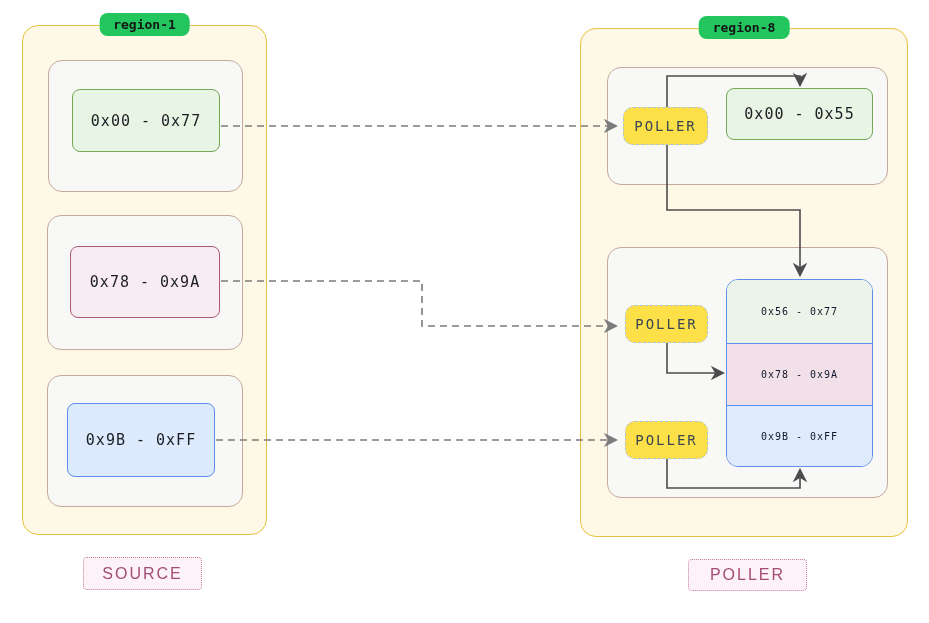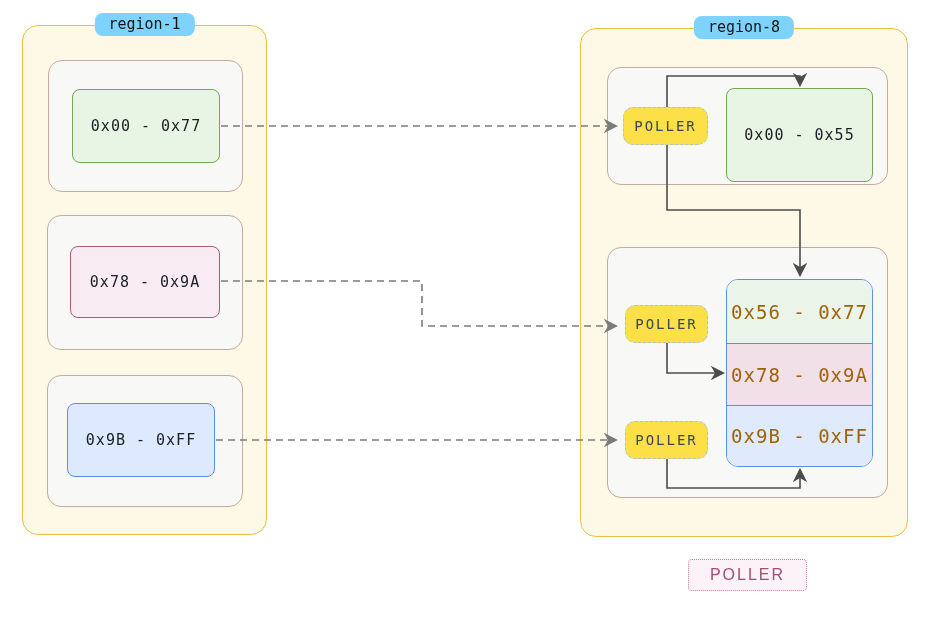--- a/index.html
+++ b/index.html
@@ -7,22 +7,22 @@
     position:relative;width:929px;height:623px;background:#ffffff;
     font-family:"DejaVu Sans Mono","Liberation Mono",monospace;
     overflow:hidden;
   }
   .abs{position:absolute;box-sizing:border-box;}
   .region{
     background:#fef9e6;border:1.6px solid #e7c13f;border-radius:16px;
   }
   .region-pill{
     position:absolute;top:-13px;left:50%;transform:translateX(-50%);
-    background:#7dd3fc;border-radius:8px;padding:2px 14px;
-    font-size:15px;font-weight:normal;color:#141414;white-space:nowrap;
+    background:#22c55e;border-radius:8px;padding:2px 14px;
+    font-size:13px;font-weight:bold;color:#141414;white-space:nowrap;
     line-height:19px;
   }
   .subbox{
     background:#f8f8f6;border:1.3px solid #c5aa9d;border-radius:14px;
   }
   .membox{
     display:flex;align-items:center;justify-content:center;
     font-size:15px;letter-spacing:1px;color:#1b1f23;border-radius:8px;
     white-space:nowrap;
   }
@@ -33,21 +33,21 @@
     display:flex;align-items:center;justify-content:center;
     background:#fde047;border:1.5px dashed #a9c3da;border-radius:10px;
     font-size:14px;letter-spacing:2px;color:#3a4654;
   }
   .stacked{
     border:1.5px solid #5c8fe8;border-radius:12px;overflow:hidden;
     display:flex;flex-direction:column;
   }
   .seg{
     display:flex;align-items:center;justify-content:center;
-    font-size:19px;letter-spacing:1px;color:#a16207;white-space:nowrap;
+    font-size:10px;letter-spacing:1px;color:#0f172a;white-space:nowrap;
   }
   .seg.green{background:#eaf4e9;height:63px;}
   .seg.pink{background:#f2e0e9;height:61px;border-top:1.5px solid #5c8fe8;border-bottom:1.5px solid #5c8fe8;}
   .seg.blue{background:#dfeafc;flex:1;}
   .badge{
     display:flex;align-items:center;justify-content:center;
     background:#fcf2f7;border:1.7px dotted #c97f9e;border-radius:4px;
     font-family:"Liberation Sans",sans-serif;
     font-size:16px;letter-spacing:2px;color:#a34d74;white-space:nowrap;
   }
@@ -58,37 +58,38 @@
 </head>
 <body>
 
 <div class="canvas">
 
   <div class="abs region" style="left:22px;top:25px;width:245px;height:510px;">
     <div class="region-pill">region-1</div>
   </div>
 
   <div class="abs subbox" style="left:48px;top:60px;width:195px;height:132px;"></div>
-  <div class="abs membox green" style="left:72px;top:89px;width:148px;height:74px;">0x00 - 0x77</div>
+  <div class="abs membox green" style="left:72px;top:89px;width:148px;height:63px;">0x00 - 0x77</div>
 
   <div class="abs subbox" style="left:47px;top:215px;width:196px;height:135px;"></div>
   <div class="abs membox pink" style="left:70px;top:246px;width:150px;height:72px;">0x78 - 0x9A</div>
 
   <div class="abs subbox" style="left:47px;top:375px;width:196px;height:132px;"></div>
   <div class="abs membox blue" style="left:67px;top:403px;width:148px;height:74px;">0x9B - 0xFF</div>
 
+  <div class="abs badge" style="left:83px;top:557px;width:119px;height:33px;">SOURCE</div>
 
   <div class="abs region" style="left:580px;top:28px;width:328px;height:509px;">
     <div class="region-pill">region-8</div>
   </div>
 
   <div class="abs subbox" style="left:607px;top:67px;width:281px;height:118px;"></div>
   <div class="abs subbox" style="left:607px;top:247px;width:281px;height:251px;"></div>
 
-  <div class="abs membox green" style="left:726px;top:88px;width:147px;height:94px;">0x00 - 0x55</div>
+  <div class="abs membox green" style="left:726px;top:88px;width:147px;height:52px;">0x00 - 0x55</div>
 
   <div class="abs stacked" style="left:726px;top:279px;width:147px;height:188px;">
     <div class="seg green">0x56 - 0x77</div>
     <div class="seg pink">0x78 - 0x9A</div>
     <div class="seg blue">0x9B - 0xFF</div>
   </div>
 
   <div class="abs poller" style="left:623px;top:107px;width:85px;height:38px;">POLLER</div>
   <div class="abs poller" style="left:625px;top:305px;width:83px;height:38px;">POLLER</div>
   <div class="abs poller" style="left:625px;top:421px;width:83px;height:38px;">POLLER</div>

